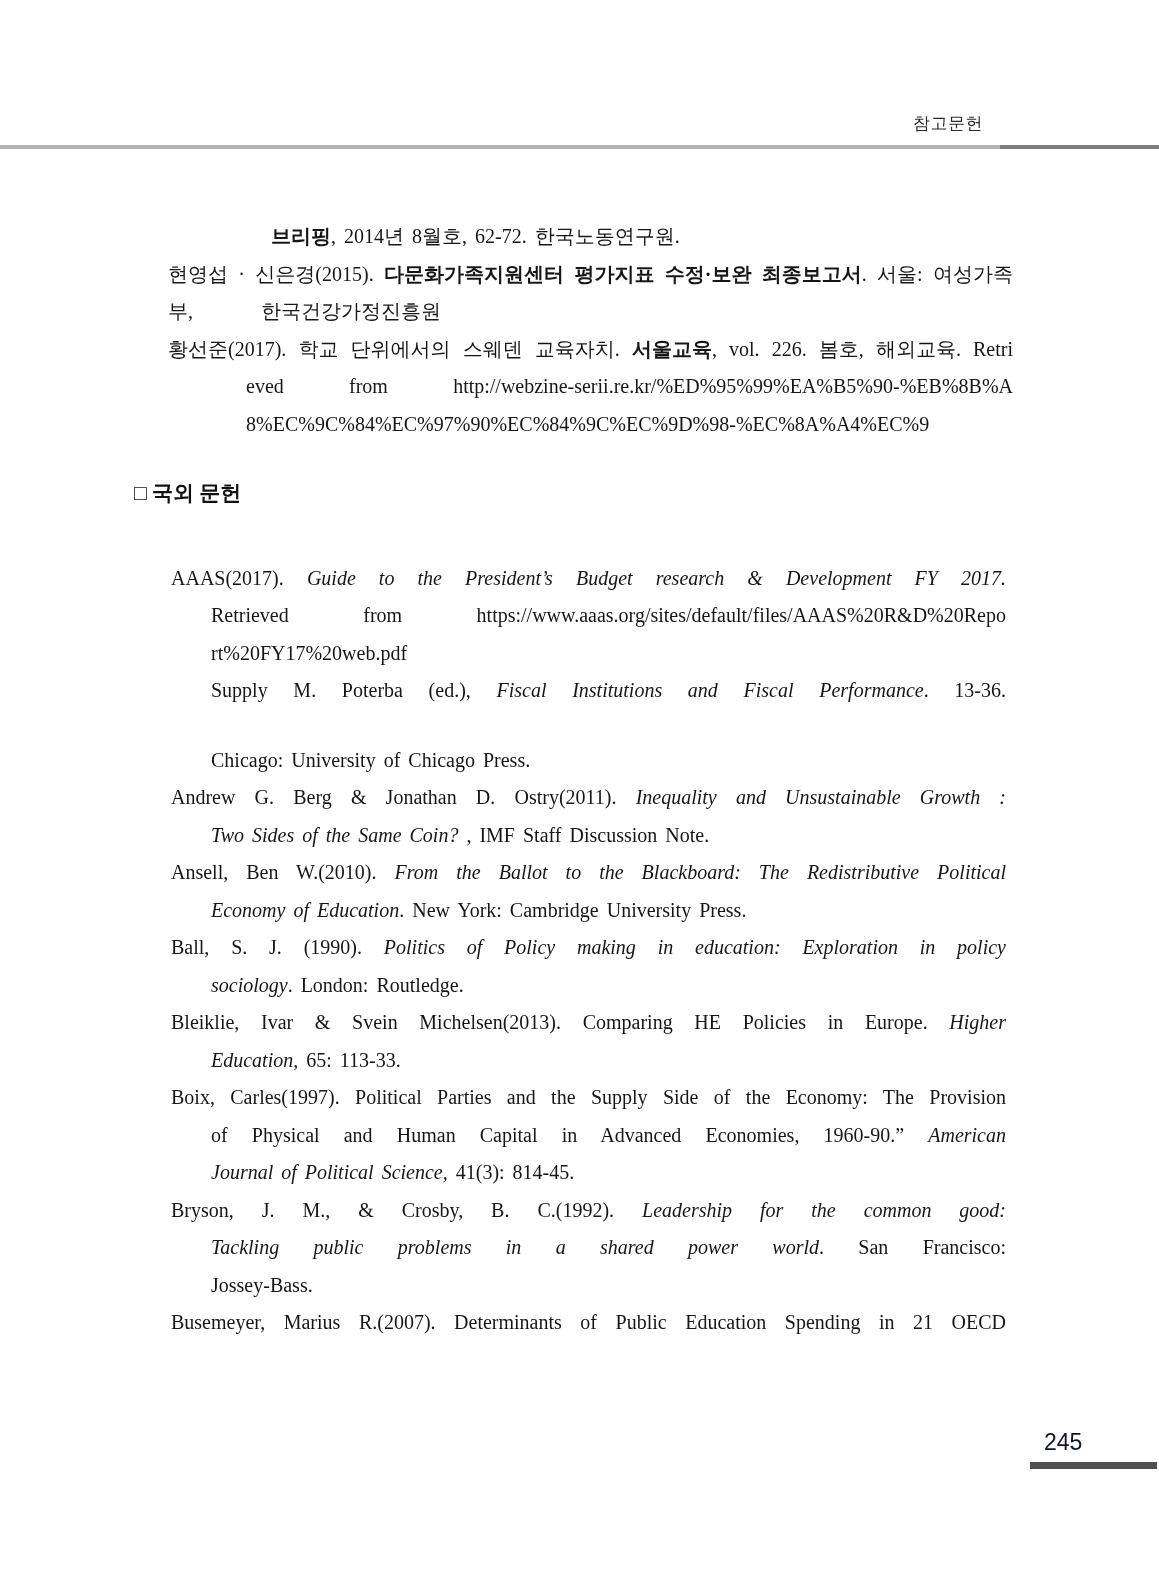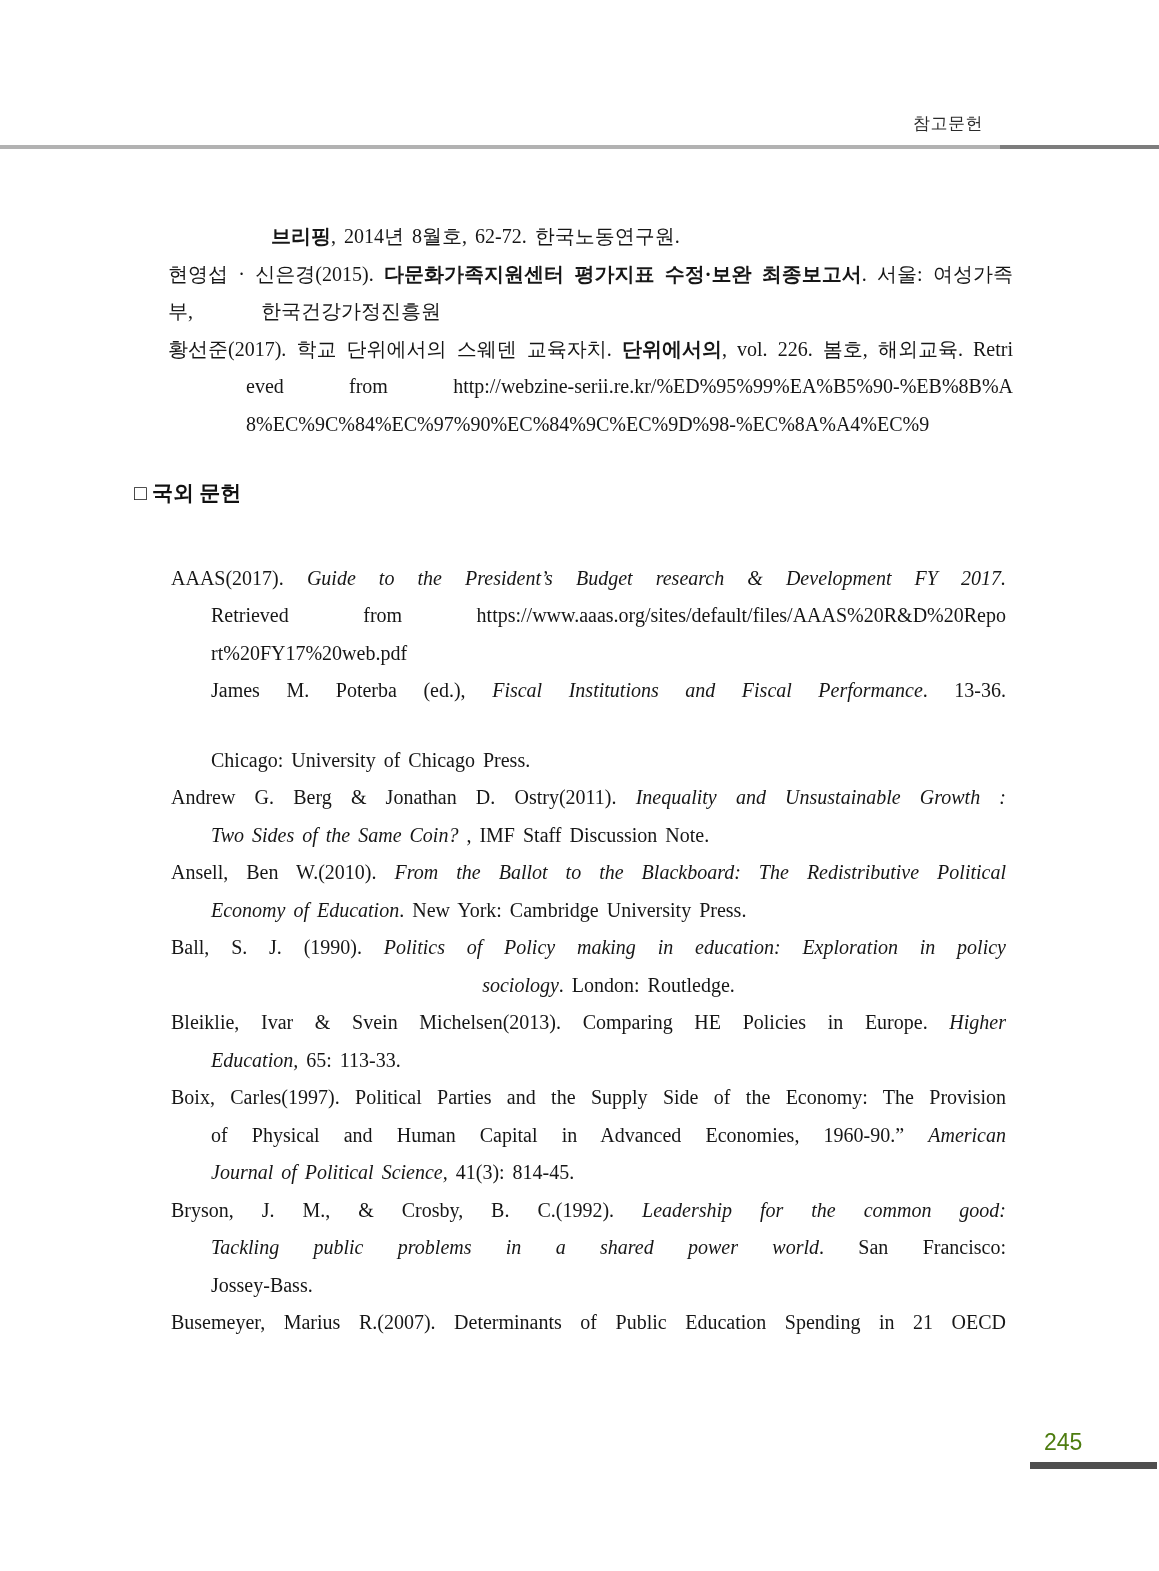--- a/index.html
+++ b/index.html
@@ -26,56 +26,56 @@
   .line.just { white-space:normal; text-align:justify; text-align-last:justify; text-justify:inter-word; }
   .seg-b { font-weight:bold; }
   .seg-i { font-style:italic;margin-top:24px; }
   .section-heading {
     margin-top:32px; margin-bottom:47px; padding-left:118px;
     height:37.5px; line-height:37.5px; font-size:21px; font-weight:bold; color:#111;
   }
   .page-number {
     position:absolute; top:1429px; left:1044px;
     font-family:"Liberation Sans","DejaVu Sans",sans-serif;
-    font-size:23px; color:#4d7c0f;
+    font-size:23px; color:#0f172a;
   }
   .footer-bar { position:absolute; top:1462px; left:1030px; width:127px; height:7px; background:#4f4f4f; }
 </style>
 </head>
 <body>
 
 <div class="page">
   <span class="header-title">참고문헌</span>
   <div class="header-rule">
     <div class="rule-light"></div>
     <div class="rule-dark"></div>
   </div>
 
   <div class="content" id="refs">
       <div class="ref-block korean">
         <div class="line" style="padding-left: 103px;"><span class="seg-b">브리핑</span><span>, 2014년 8월호, 62-72. 한국노동연구원.</span></div>
         <div class="line just"><span>현영섭 · 신은경(2015). </span><span class="seg-b">다문화가족지원센터 평가지표 수정·보완 최종보고서</span><span>. 서울: 여성가족부,</span></div>
         <div class="line" style="padding-left: 93px;"><span>한국건강가정진흥원</span></div>
-        <div class="line just"><span>황선준(2017). 학교 단위에서의 스웨덴 교육자치. </span><span class="seg-b">단위에서의</span><span>, vol. 226. 봄호, 해외교육. Retri</span></div>
+        <div class="line just"><span>황선준(2017). 학교 단위에서의 스웨덴 교육자치. </span><span class="seg-b">서울교육</span><span>, vol. 226. 봄호, 해외교육. Retri</span></div>
         <div class="line just" style="padding-left: 78px;"><span>eved from http://webzine-serii.re.kr/%ED%95%99%EA%B5%90-%EB%8B%A</span></div>
         <div class="line" style="padding-left: 78px;"><span>8%EC%9C%84%EC%97%90%EC%84%9C%EC%9D%98-%EC%8A%A4%EC%9</span></div>
       </div>
       <div class="section-heading">□ 국외 문헌</div>
       <div class="ref-block english">
         <div class="line just"><span>AAAS(2017). </span><span class="seg-i">Guide to the President’s Budget  research &amp; Development FY 2017.</span></div>
         <div class="line just" style="padding-left: 40px;"><span>Retrieved from https://www.aaas.org/sites/default/files/AAAS%20R&amp;D%20Repo</span></div>
         <div class="line" style="padding-left: 40px;"><span>rt%20FY17%20web.pdf</span></div>
-        <div class="line just" style="padding-left: 40px;"><span>James M. Poterba (ed.), </span><span class="seg-i">Fiscal Institutions and Fiscal Performance</span><span>. 13-36.</span></div>
+        <div class="line just" style="padding-left: 40px;"><span>Supply M. Poterba (ed.), </span><span class="seg-i">Fiscal Institutions and Fiscal Performance</span><span>. 13-36.</span></div>
         <div class="line" style="padding-left: 40px; margin-top: 32px;"><span>Chicago: University of Chicago Press.</span></div>
         <div class="line just"><span>Andrew G. Berg &amp; Jonathan D. Ostry(2011). </span><span class="seg-i">Inequality and Unsustainable Growth :</span></div>
         <div class="line" style="padding-left: 40px;"><span class="seg-i">Two Sides of the Same Coin?</span><span> , IMF Staff Discussion Note.</span></div>
         <div class="line just"><span>Ansell, Ben W.(2010). </span><span class="seg-i">From the Ballot to the Blackboard: The Redistributive Political</span></div>
         <div class="line" style="padding-left: 40px;"><span class="seg-i">Economy of Education</span><span>. New York: Cambridge University Press.</span></div>
         <div class="line just"><span>Ball, S. J. (1990). </span><span class="seg-i">Politics of Policy making in education: Exploration in policy</span></div>
-        <div class="line" style="padding-left: 40px; text-align: center;"><span class="seg-i">sociology</span><span>. London: Routledge.</span></div>
+        <div class="line" style="padding-left: 40px;"><span class="seg-i">sociology</span><span>. London: Routledge.</span></div>
         <div class="line just"><span>Bleiklie, Ivar &amp; Svein Michelsen(2013). Comparing HE Policies in Europe. </span><span class="seg-i">Higher</span></div>
         <div class="line" style="padding-left: 40px;"><span class="seg-i">Education,</span><span> 65: 113-33.</span></div>
         <div class="line just"><span>Boix, Carles(1997). Political Parties and the Supply Side of the Economy: The Provision</span></div>
         <div class="line just" style="padding-left: 40px;"><span>of Physical and Human Capital in Advanced Economies, 1960-90.” </span><span class="seg-i">American</span></div>
         <div class="line" style="padding-left: 40px;"><span class="seg-i">Journal of Political Science,</span><span> 41(3): 814-45.</span></div>
         <div class="line just"><span>Bryson, J. M., &amp; Crosby, B. C.(1992). </span><span class="seg-i">Leadership for the common good:</span></div>
         <div class="line just" style="padding-left: 40px;"><span class="seg-i">Tackling public problems in a shared power world</span><span>. San Francisco:</span></div>
         <div class="line" style="padding-left: 40px;"><span>Jossey-Bass.</span></div>
         <div class="line just"><span>Busemeyer, Marius R.(2007). Determinants of Public Education Spending in 21 OECD</span></div>
       </div>

